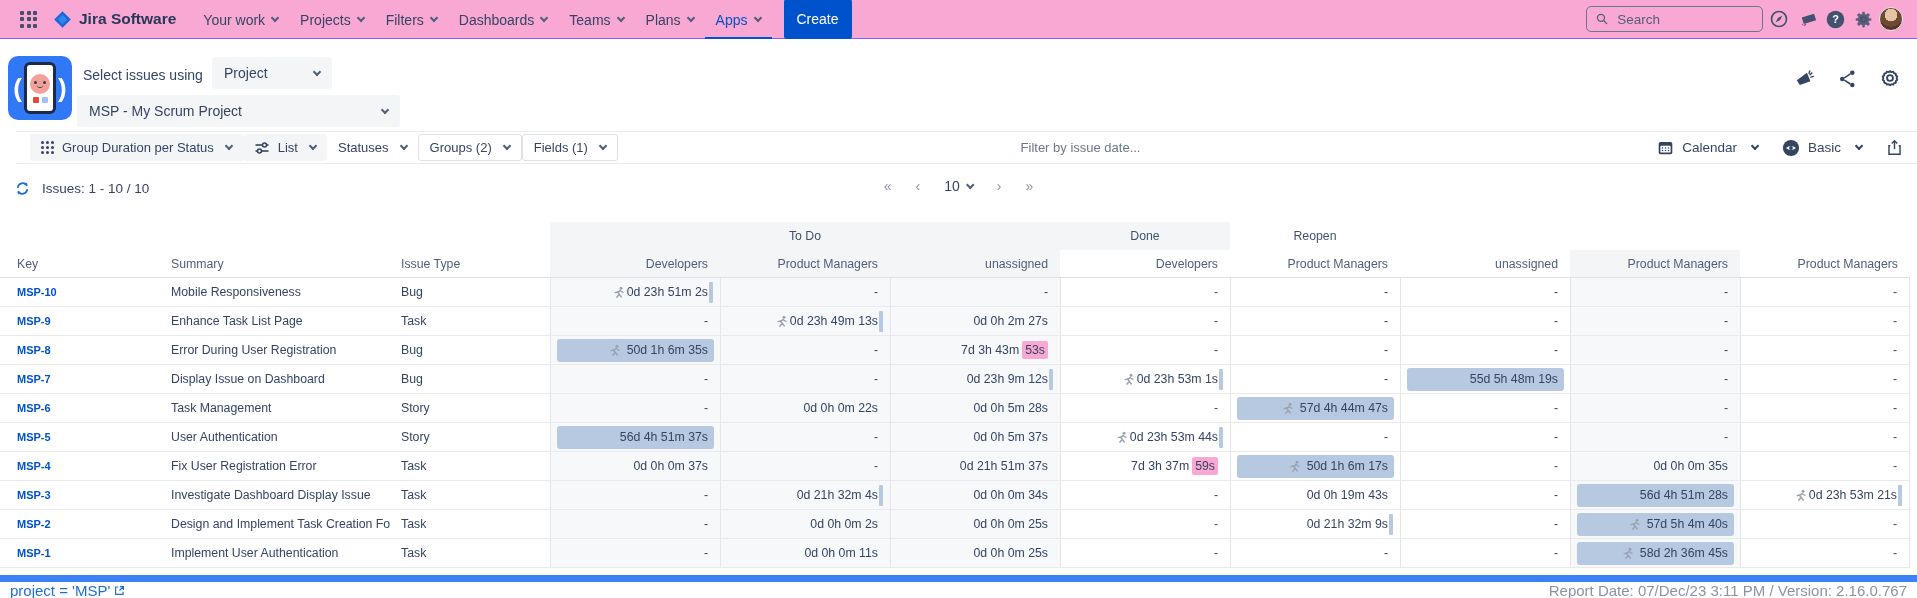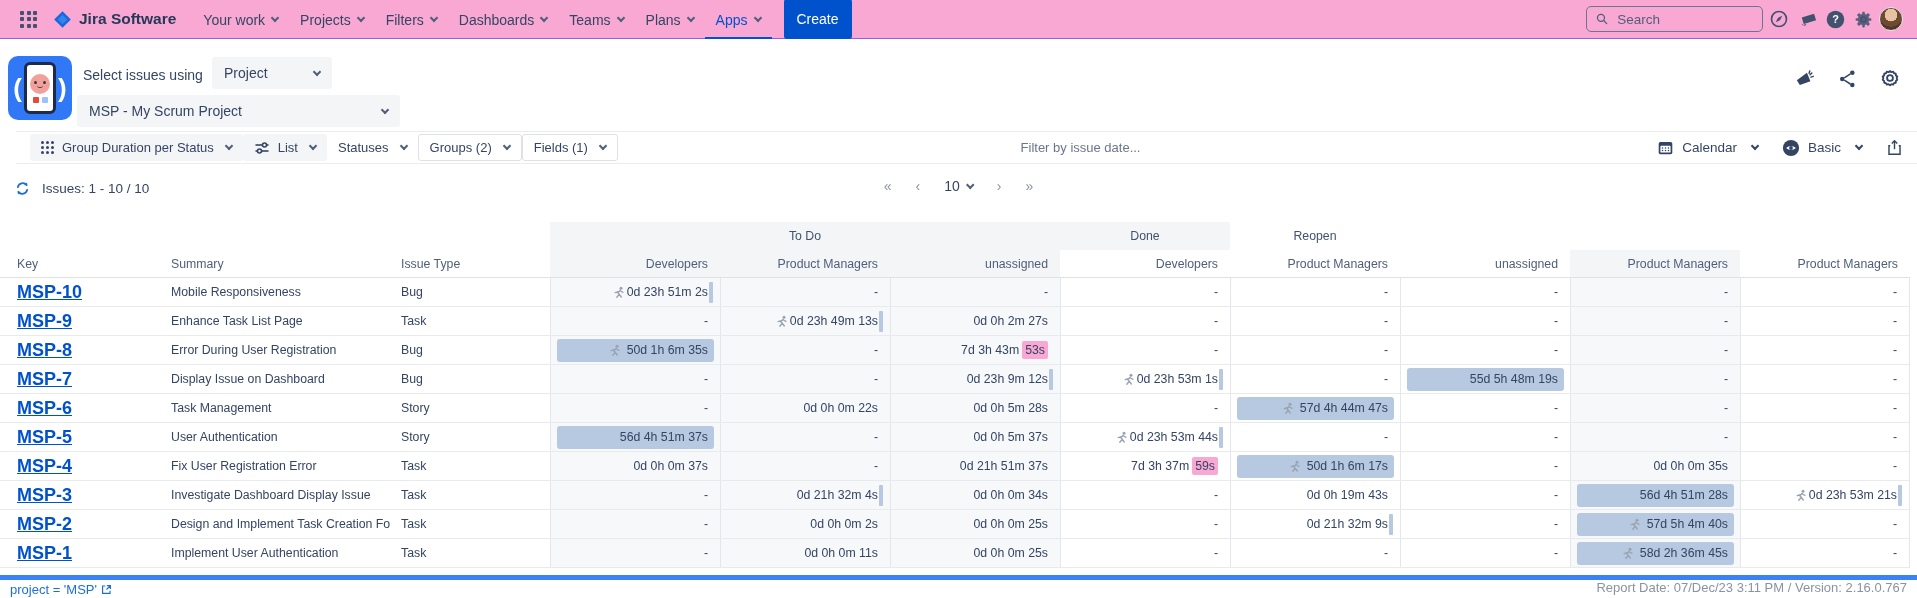--- a/index.html
+++ b/index.html
@@ -89,36 +89,36 @@
   .gh-spacer { width:550px; height:100%; }
   .gh-cell { height:100%; display:flex; align-items:center; justify-content:center; color:#42526E; }
   .ch-left { height:100%; display:flex; align-items:center; color:#505F79; }
   .ch-dur { width:170px; height:100%; display:flex; align-items:center; justify-content:flex-end;
             padding-right:12px; color:#505F79; }
   .band { background:#F4F5F7; }
   .c-key { width:160px; padding-left:17px; } .c-sum { width:230px; padding-left:11px; }
   .c-typ { width:160px; padding-left:11px; }
   .brow { border-bottom:1px solid #E8EAEE; }
   .cell-key { width:160px; padding-left:17px; }
-  .cell-key span { color:#0052CC; font-weight:700; font-size:18px; cursor:pointer;text-decoration:underline; }
+  .cell-key span { color:#0052CC; font-weight:700; font-size:11px; cursor:pointer; }
   .cell-sum { width:230px; padding-left:11px; white-space:nowrap; overflow:hidden; }
   .cell-typ { width:160px; padding-left:11px; }
   .dur { width:170px; height:100%; position:relative; display:flex; align-items:center;
          justify-content:flex-end; padding-right:12px; border-left:1px solid #E4E6EB; }
   .dur.last-col { border-right:1px solid #E4E6EB; }
   .tint { background:#F7F8FA; }
   .pill { background:#B6C9E0; border-radius:3px; height:23px; flex:1; margin-left:6px; margin-right:-6px;
           display:flex; align-items:center; justify-content:flex-end; gap:4px; padding:0 6px; }
   .vbar { position:absolute; right:7px; top:4px; width:4px; height:21px; background:#B6C9E0; border-radius:1px; }
   .hl-last { background:#f9a8d4; border-radius:2px; padding:2px 3px; margin-left:3px; }
   .runner { flex:0 0 auto; margin-right:2px; }
   
-  .footer { position:absolute; top:575px; left:0; right:0; height:23px; border-top:5px solid #3b82f6;
+  .footer { position:absolute; top:575px; left:0; right:0; height:23px; border-top:7px solid #3b82f6;
             display:flex; justify-content:space-between; padding:0 10px;
-            font-size:13px; background:#fff; }
+            font-size:15px; background:#fff; }
   .footer .left { color:#1d6fd8; display:flex; align-items:center; gap:4px; cursor:pointer; }
   .footer .right { color:#8993A4; }
 </style>
 </head>
 <body>
 
 <div class="topnav">
   <div class="gridicon">
     <i></i>
       <i></i>

